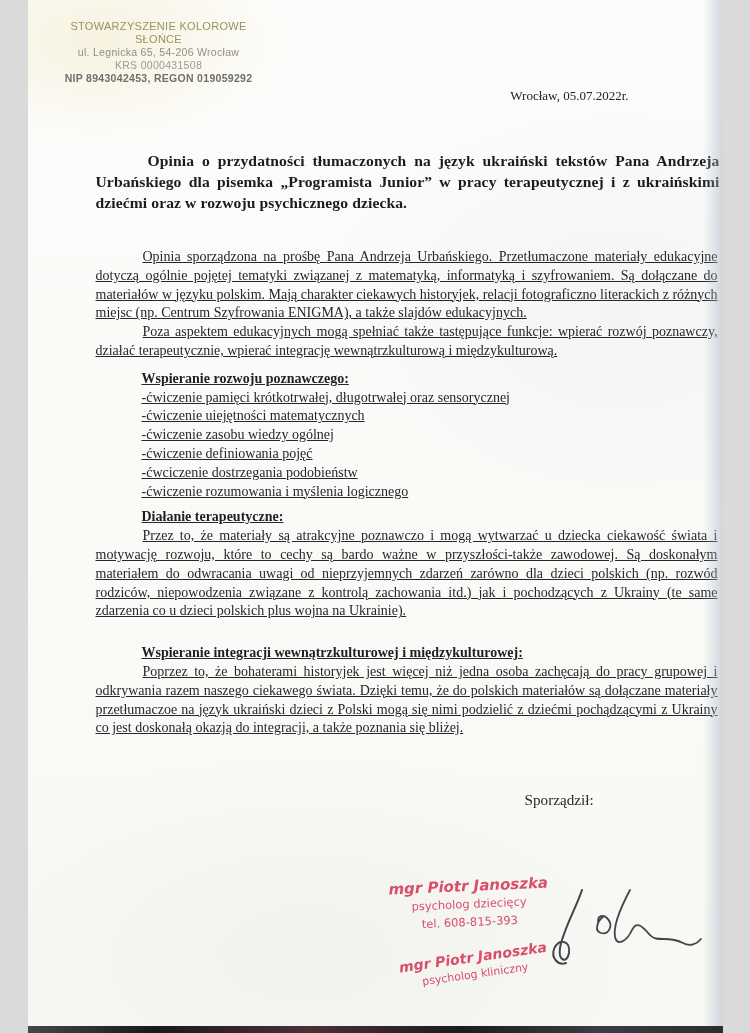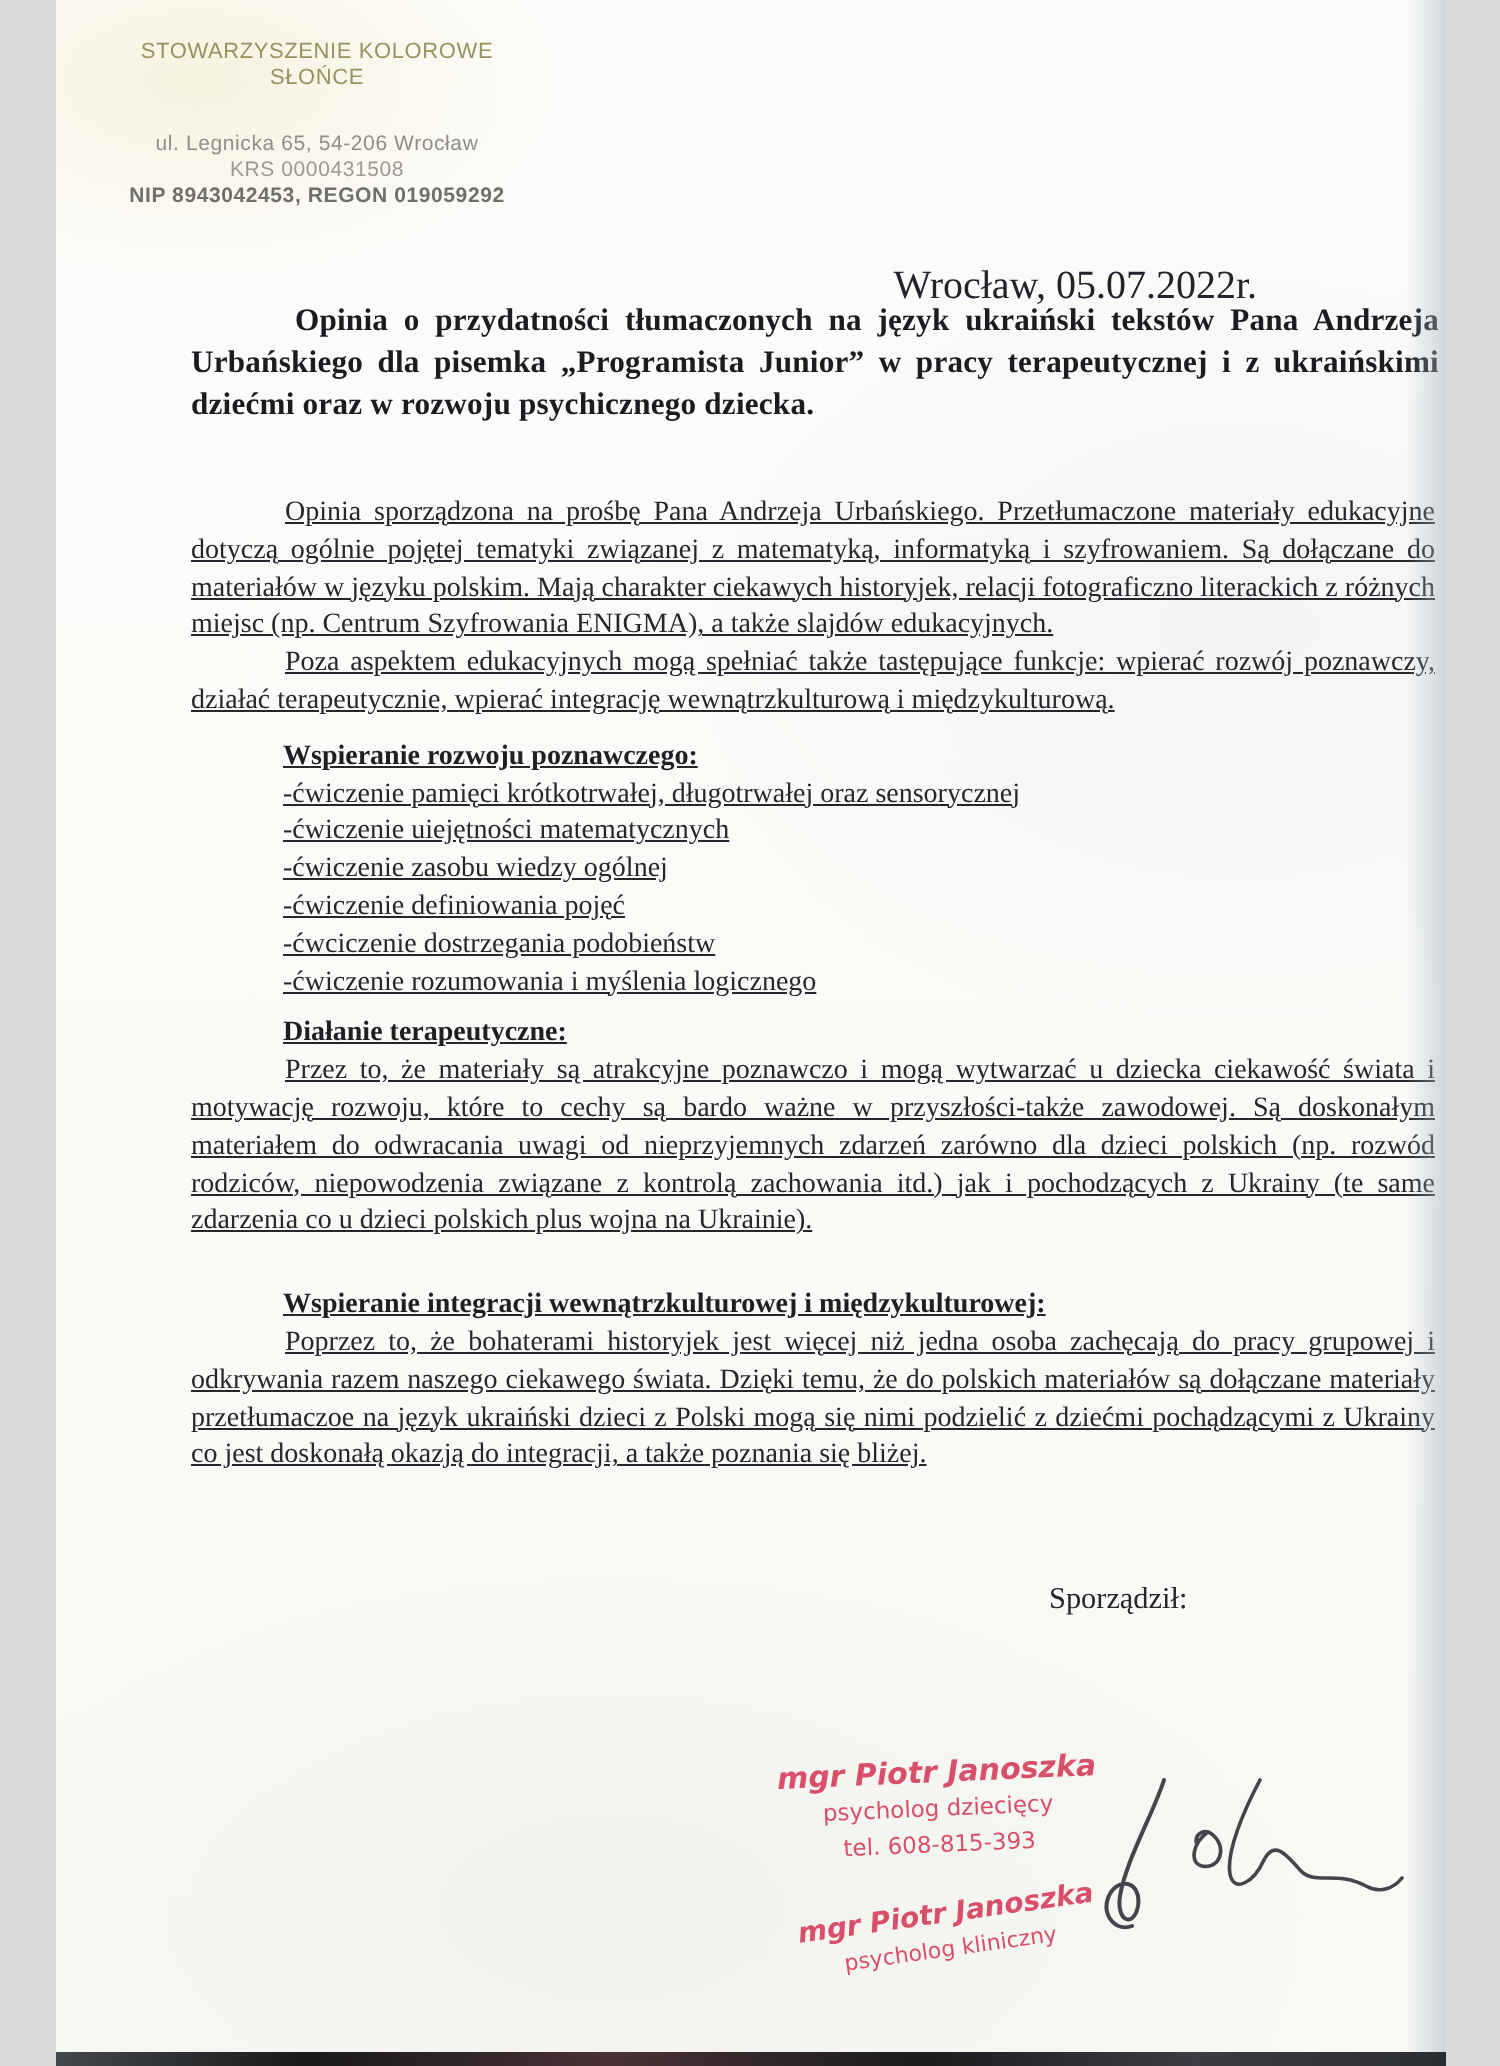--- a/index.html
+++ b/index.html
@@ -21,25 +21,25 @@
   .edge-bottom {
     position:absolute; left:0; bottom:0; width:100%; height:7px;
     background:linear-gradient(to right,#43484a,#19191b 18%,#4a3136 40%,#1c1c1e 62%,#3c3c44 82%,#2b2e31);
   }
   .corp-stamp {
     position:absolute; left:22px; top:20px; width:218px;
     text-align:center; font-family:"Liberation Sans", sans-serif;
     font-size:10.5px; line-height:13px; letter-spacing:0.3px; color:#8d8b82;
   }
   .corp-stamp .l1 { color:#9a9160; font-size:11px; }
-  .corp-stamp .l2 { color:#908e86;margin-top:20px; }
+  .corp-stamp .l2 { color:#908e86; }
   .corp-stamp .l3 { color:#9b9992; }
   .corp-stamp .l4 { color:#706f69; font-weight:bold; }
   .dateline {
-    position:absolute; top:88px; right:94px; font-size:20px; color:#23232b;margin-top:44px;
+    position:absolute; top:88px; right:94px; font-size:13px; color:#23232b;
   }
   .doc-title {
     position:absolute; left:68px; top:150px; width:624px;
     font-size:15.6px; font-weight:bold; line-height:21px;
     text-align:justify; text-indent:52px; color:#1b1b21; letter-spacing:0.1px;
   }
   .doc-body {
     position:absolute; left:68px; top:248px; width:622px;
     font-size:14px; line-height:18.8px; text-align:justify; color:#26262c;text-decoration:underline;
   }

